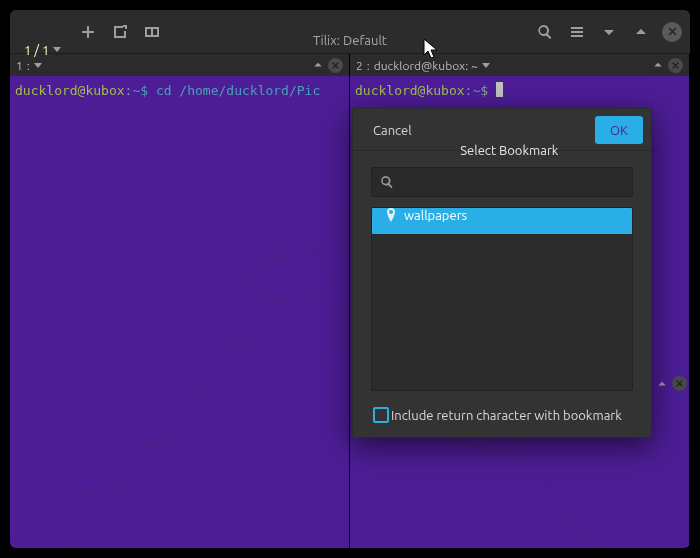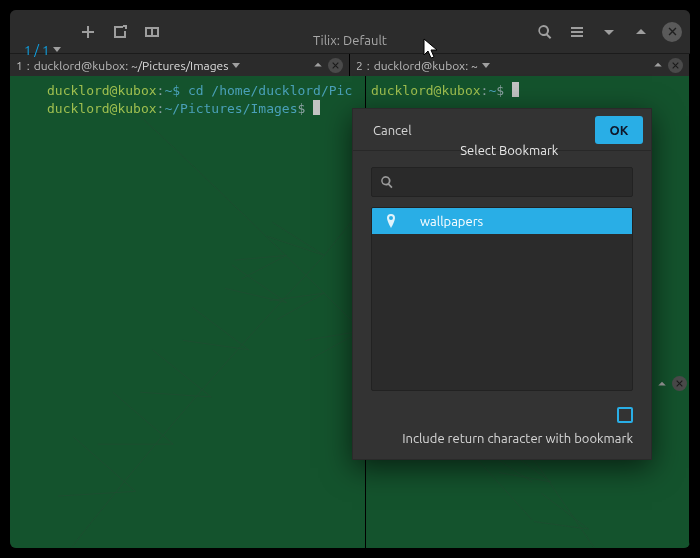--- a/index.html
+++ b/index.html
@@ -42,21 +42,21 @@
   }
   .tb-btn {
     width: 22px; height: 22px;
     display: flex; align-items: center; justify-content: center;
     color: #9e9e9e;
     border-radius: 3px;
   }
   .tb-btn svg { width: 16px; height: 16px; fill: currentColor; }
   .tb-sess {
     display: flex; align-items: center;
-    color: #0ea5e9; padding: 0 6px;
+    color: #fef9c3; padding: 0 6px;
     gap: 4px;
     margin-top: 36px;
   }
   .spacer { flex: 1; }
   .close-circle {
     width: 20px; height: 20px; border-radius: 50%;
     background: #5a5a5a;
     display: flex; align-items: center; justify-content: center;
     color: #1f1f1f;
   }
@@ -95,22 +95,21 @@
     border-left: 4px solid transparent;
     border-right: 4px solid transparent;
     border-top: 5px solid #a0a0a0;
   }
 
   
   .terms {
     flex: 1;
     display: flex;
     position: relative;
-    background: #14532d;
-    padding-left: 32px;
+    background: #4c1d95;
   }
   .bg-fern {
     position: absolute; inset: 0;
     opacity: 0.22;
     overflow: hidden;
     pointer-events: none;
   }
   .bg-fern svg { width: 140%; height: 140%; transform: translate(-15%, -10%); }
   .term-pane {
     flex: 1;
@@ -163,21 +162,21 @@
     height: 28px;
     display: flex; align-items: center; justify-content: center;
     border-radius: 3px;
     font-size: 13px;
     padding: 0 12px;
   }
   .dlg-cancel { color: #d6d6d6; }
   .dlg-title {
     flex: 1; text-align: center; color: #e8e8e8; font-size: 13px; margin-top: 40px;
   }
-  .dlg-ok { background: #29aee6; color: #0f172a; min-width: 48px; font-weight: bold; }
+  .dlg-ok { background: #29aee6; color: #4c1d95; min-width: 48px; }
   .dialog-body { padding: 16px 18px 14px 18px; }
   .search-field {
     height: 30px;
     background: #2a2a2a;
     border: 1px solid #222;
     border-radius: 2px;
     display: flex; align-items: center;
     padding: 0 8px;
     color: #9a9a9a;
     margin-bottom: 10px;
@@ -193,32 +192,30 @@
     border: 1px solid #222;
     border-radius: 2px;
     overflow: hidden;
     margin-bottom: 16px;
   }
   .bm-item {
     height: 26px;
     background: #29aee6;
     color: #fff;
     display: flex;
-    align-items: center;
-    gap: 24px;
+    gap: 8px;
     padding: 0 14px;
     font-size: 13px;
   }
   .bm-item svg { width: 10px; height: 14px; fill: rgba(255,255,255,0.85); }
   .chk-row {
-    display: flex; align-items: flex-end; gap: 8px;
+    display: flex; align-items: center; gap: 2px;
     color: #d8d8d8;
     font-size: 13px;
     padding-left: 2px;
-    flex-direction: column;
   }
   .chk {
     width: 16px; height: 16px;
     border: 2px solid #29aee6;
     border-radius: 2px;
     position: relative;
   }
 
   
   .cursor {
@@ -284,21 +281,20 @@
       <svg viewBox="0 0 16 16">
           <path d="M3 3l10 10M13 3L3 13" stroke="currentColor" stroke-width="2" fill="none"></path>
         </svg>
     </div>
   </div>
 
   <div class="pane-tabs">
     <div class="pane-tab">
       <span>1</span>
         <span>:</span>
-      <span class="bc"><span>ducklord@kubox</span>: <span class="path">~/Pictures/Images</span></span>
       <span class="caret-down"></span>
       <span class="right">
         <svg width="12" height="12" viewBox="0 0 16 16" fill="#a0a0a0">
             <path d="M3 10l5-5 5 5z"></path>
           </svg>
         <span class="small-close-circle">
           <svg viewBox="0 0 16 16">
               <path d="M3 3l10 10M13 3L3 13" stroke="currentColor" stroke-width="2" fill="none"></path>
             </svg>
         </span>
@@ -336,24 +332,20 @@
           <path d="M720 650 Q620 500 520 360"></path>
           <path d="M620 500 l-55 -10 M620 500 l-48 -35 M660 550 l-58 -8 M660 550 l-50 -38"></path>
         </g>
       </svg>
     </div>
 
     <div class="term-pane">
       <div>
         <span class="pr-user">ducklord@kubox</span><span class="pr-sym">:</span><span class="pr-path">~$ cd /home/ducklord/Pic</span>
       </div>
-      <div>
-        <span class="pr-user">ducklord@kubox</span><span class="pr-sym">:</span><span class="pr-path">~/Pictures/Images</span><span class="pr-sym">$</span>
-        <span class="caret-block"></span>
-      </div>
     </div>
 
     <div class="term-pane">
       <div>
         <span class="pr-user">ducklord@kubox</span><span class="pr-sym">:</span><span class="pr-path">~</span><span class="pr-sym">$</span>
         <span class="caret-block"></span>
       </div>
     </div>
 
     <div class="side-tab">

